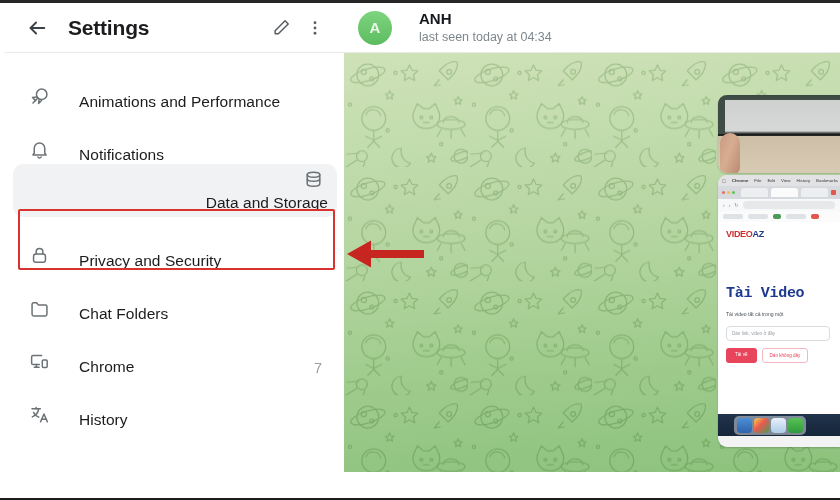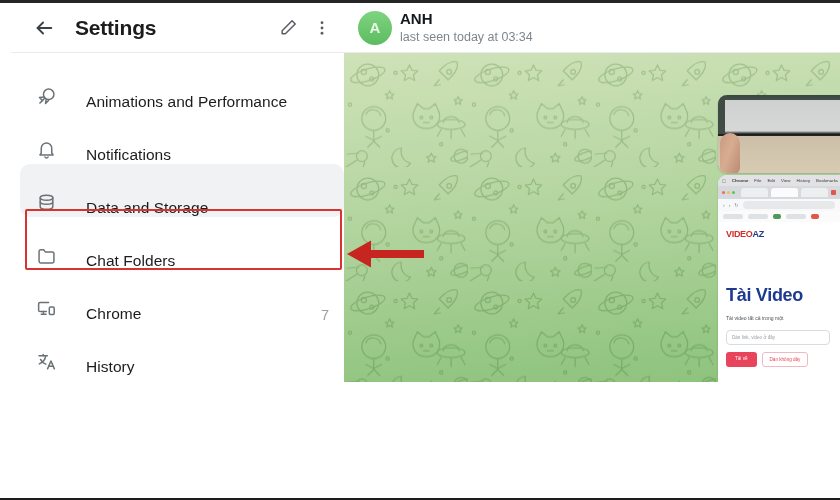--- a/index.html
+++ b/index.html
@@ -14,21 +14,21 @@
     width: 840px; height: 500px;
     background: #fff;
     border-top: 3px solid #262626;
     border-bottom: 2px solid #1d1d1d;
     overflow: hidden;
   }
 
   
   #settings-panel {
     position: absolute;
-    left: 11px; top: 0;
+    left: 4px; top: 0;
     width: 343px; height: 497px;
     background: #ffffff;
     border-right: 1px solid #d9dcde;
     overflow: hidden;
   }
   #settings-header {
     position: relative;
     height: 50px;
     background: #fff;
     border-bottom: 1px solid #e8eaec;
@@ -83,20 +83,21 @@
     padding-right: 6px;
   }
 
   
   .nav-row.selected {
     background: #f1f2f3;
     border-radius: 10px;
     margin: 0 9px;
     padding-left: 11px;
     padding-right: 9px;
+    flex-direction: column;
   }
 
   
   #privacy-highlight-box {
     position: absolute;
     left: 14px;
     top: 206px;
     width: 317px;
     height: 61px;
     border: 2px solid #d9332f;
@@ -123,28 +124,28 @@
   #chat-avatar {
     width: 34px; height: 34px;
     border-radius: 50%;
     background: linear-gradient(180deg,#7ed47f 0%,#5cbc60 100%);
     color: #eaf7ea;
     font-size: 15px;
     font-weight: 600;
     display: flex; align-items: center; justify-content: center;
     flex: 0 0 34px;
   }
-  #chat-meta { margin-left: 8px; line-height: 1.22; }
+  #chat-meta { margin-left: 27px; line-height: 1.22; }
   #chat-name { font-size: 15px; font-weight: 700; color: #15181c; }
   #chat-status { font-size: 12.5px; color: #7e878d; margin-top: 1px; }
 
   
   #chat-body {
     position: relative;
-    height: 329px;
+    height: 419px;
     background:
       linear-gradient(175deg,
         #cfe2b8 0%,
         #c2dcad 22%,
         #b2d49e 48%,
         #9ecb8c 74%,
         #8cc27c 100%);
     overflow: hidden;
   }
   #chat-doodles {
@@ -237,25 +238,26 @@
   .site-logo {
     font-size: 9px;
     font-weight: 800;
     letter-spacing: -0.3px;
     color: #d22d2d;
     white-space: nowrap;
   }
   .site-logo .az { color: #1f3b8c; }
   .site-h1 {
     margin-top: 46px;
-    font-size: 18px;
+    font-size: 15px;
     font-weight: 800;
     color: #1e3a8f;
     white-space: nowrap;
     letter-spacing: -0.3px;
+    font-family: Liberation Mono, monospace;
   }
   .site-sub {
     margin-top: 9px;
     font-size: 5.1px;
     color: #4a5056;
     white-space: nowrap;
   }
   .site-input {
     margin-top: 9px;
     height: 15px;
@@ -371,20 +373,29 @@
         <span class="nav-icon">
           <svg width="21" height="21" viewBox="0 0 24 24" fill="none" stroke="#6b7175" stroke-width="1.7" stroke-linecap="round" stroke-linejoin="round">
             <ellipse cx="12" cy="6.6" rx="7.2" ry="2.9"></ellipse>
             <path d="M4.8 6.6v4.6c0 1.6 3.2 2.9 7.2 2.9s7.2-1.3 7.2-2.9V6.6"></path>
             <path d="M4.8 11.6v5.2c0 1.6 3.2 2.9 7.2 2.9s7.2-1.3 7.2-2.9v-5.2"></path>
           </svg>
         </span>
         <span class="nav-label">Data and Storage</span>
       </div>
 
+      <div class="nav-row">
+        <span class="nav-icon">
+          <svg width="21" height="21" viewBox="0 0 24 24" fill="none" stroke="#6b7175" stroke-width="1.7" stroke-linecap="round" stroke-linejoin="round">
+            <rect x="5.2" y="10.4" width="13.6" height="9.4" rx="2.6"></rect>
+            <path d="M8.2 10.4V7.8a3.8 3.8 0 0 1 7.6 0v2.6"></path>
+          </svg>
+        </span>
+        <span class="nav-label">Privacy and Security</span>
+      </div>
 
       <div class="nav-row">
         <span class="nav-icon">
           <svg width="21" height="21" viewBox="0 0 24 24" fill="none" stroke="#6b7175" stroke-width="1.7" stroke-linecap="round" stroke-linejoin="round">
             <path d="M3.5 18.6V7.4a1.9 1.9 0 0 1 1.9-1.9h3.3l1.9 2.4h8a1.9 1.9 0 0 1 1.9 1.9v8.8a1.9 1.9 0 0 1-1.9 1.9H5.4a1.9 1.9 0 0 1-1.9-1.9z"></path>
           </svg>
         </span>
         <span class="nav-label">Chat Folders</span>
       </div>
 
@@ -420,21 +431,21 @@
 
     <div id="privacy-highlight-box"></div>
   </div>
 
   <div id="chat-pane">
 
     <div id="chat-header">
       <div id="chat-avatar">A</div>
       <div id="chat-meta">
         <div id="chat-name">ANH</div>
-        <div id="chat-status">last seen today at 03:34</div>
+        <div id="chat-status">last seen today at 04:34</div>
       </div>
     </div>
 
     <div id="chat-body">
 
       <svg id="chat-doodles" viewBox="0 0 500 450" preserveAspectRatio="xMidYMid slice">
         <defs>
           <pattern id="dood" width="125" height="115" patternUnits="userSpaceOnUse">
             <g fill="none" stroke="#6f9a5c" stroke-width="1.25" stroke-linecap="round" stroke-linejoin="round">
 

